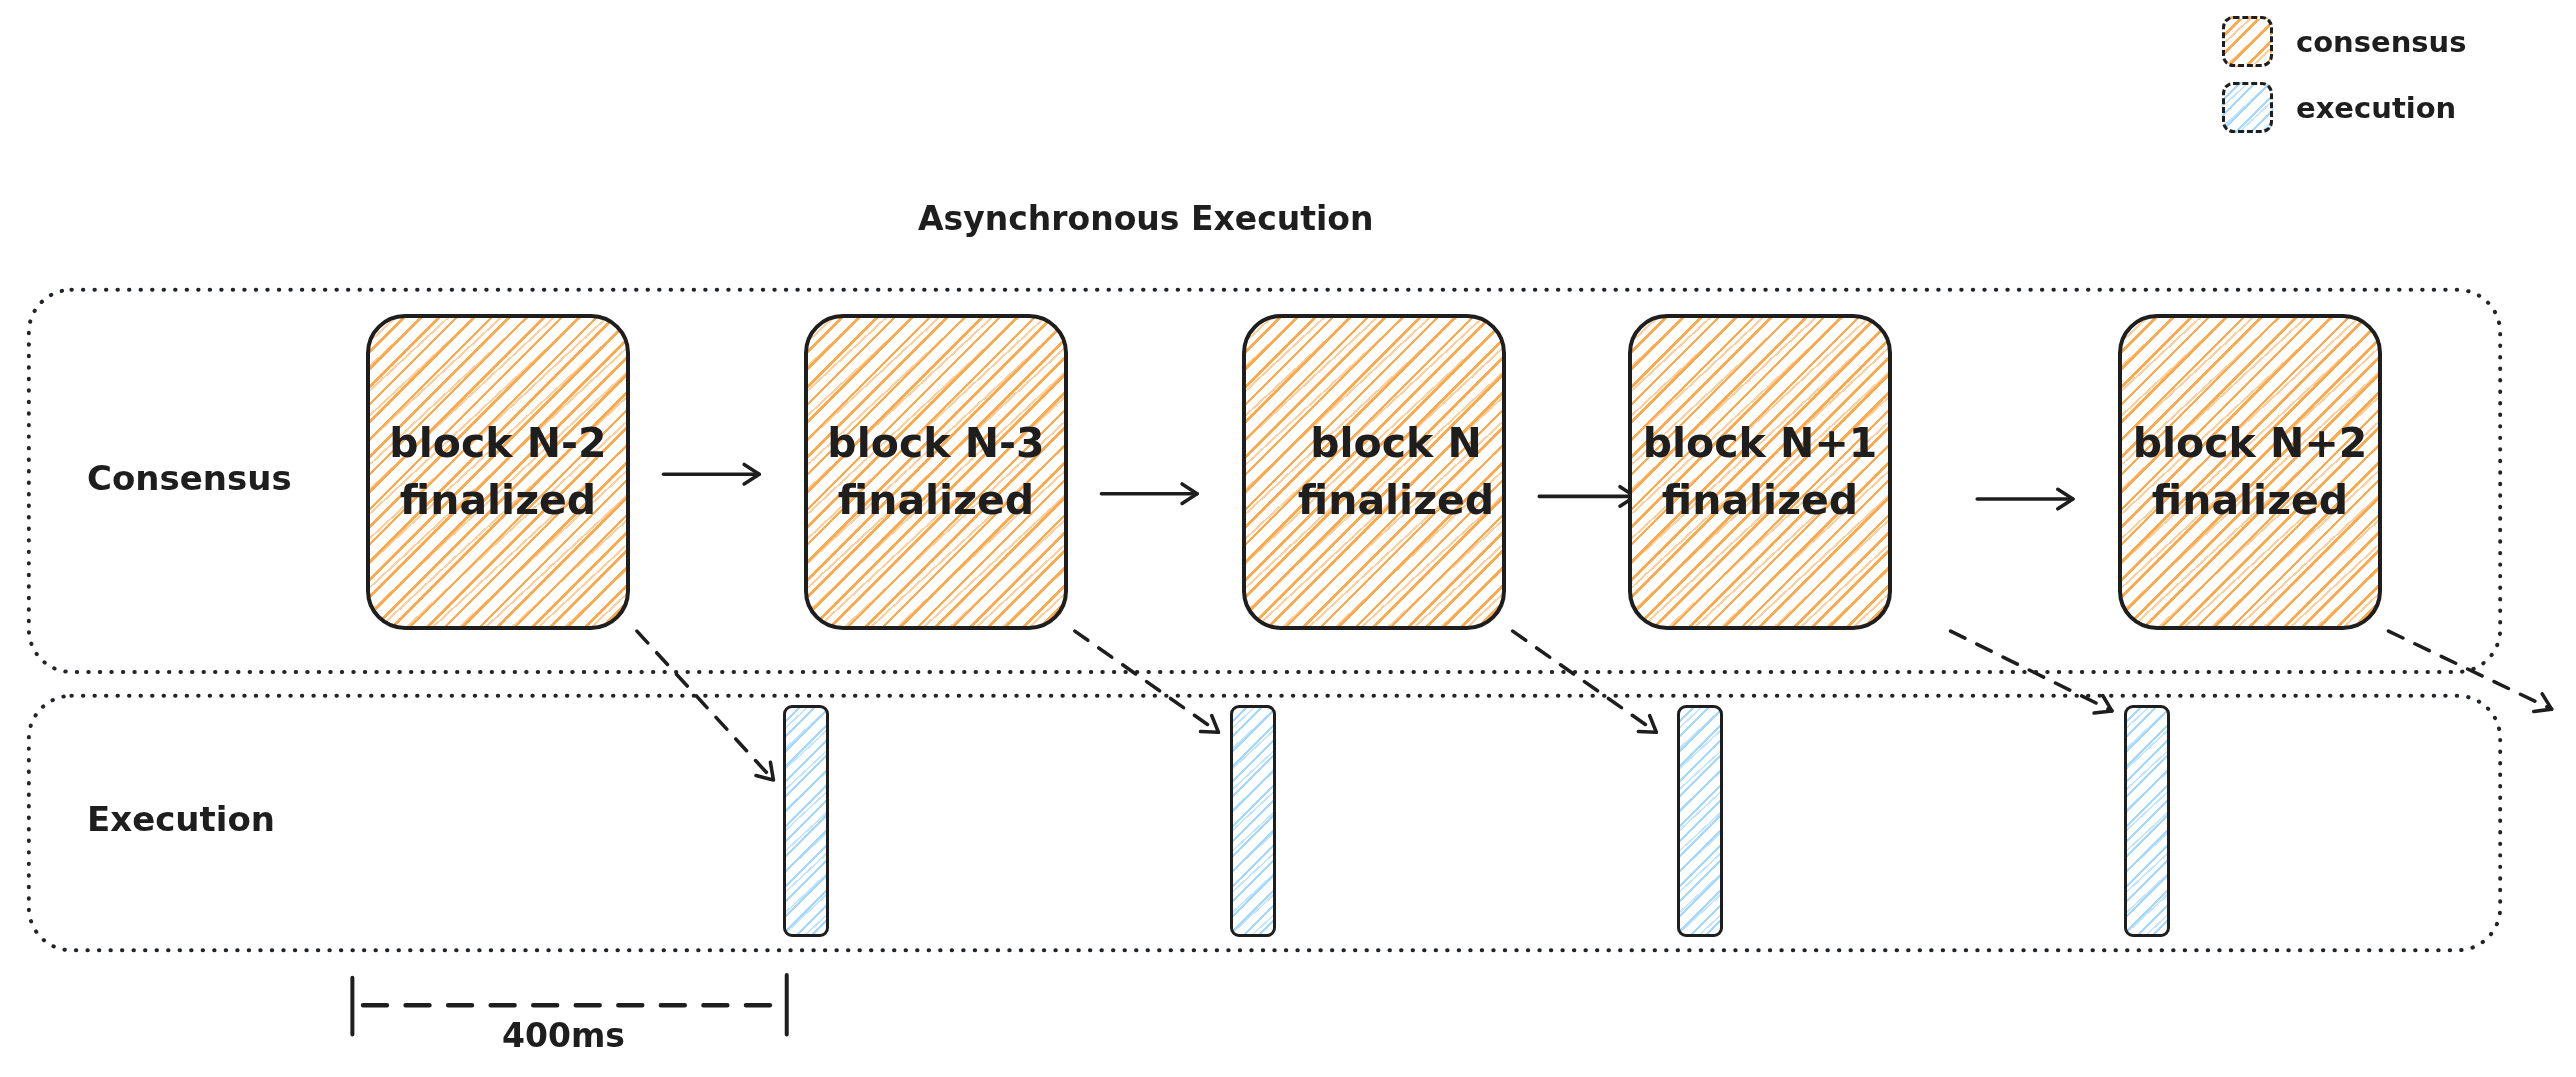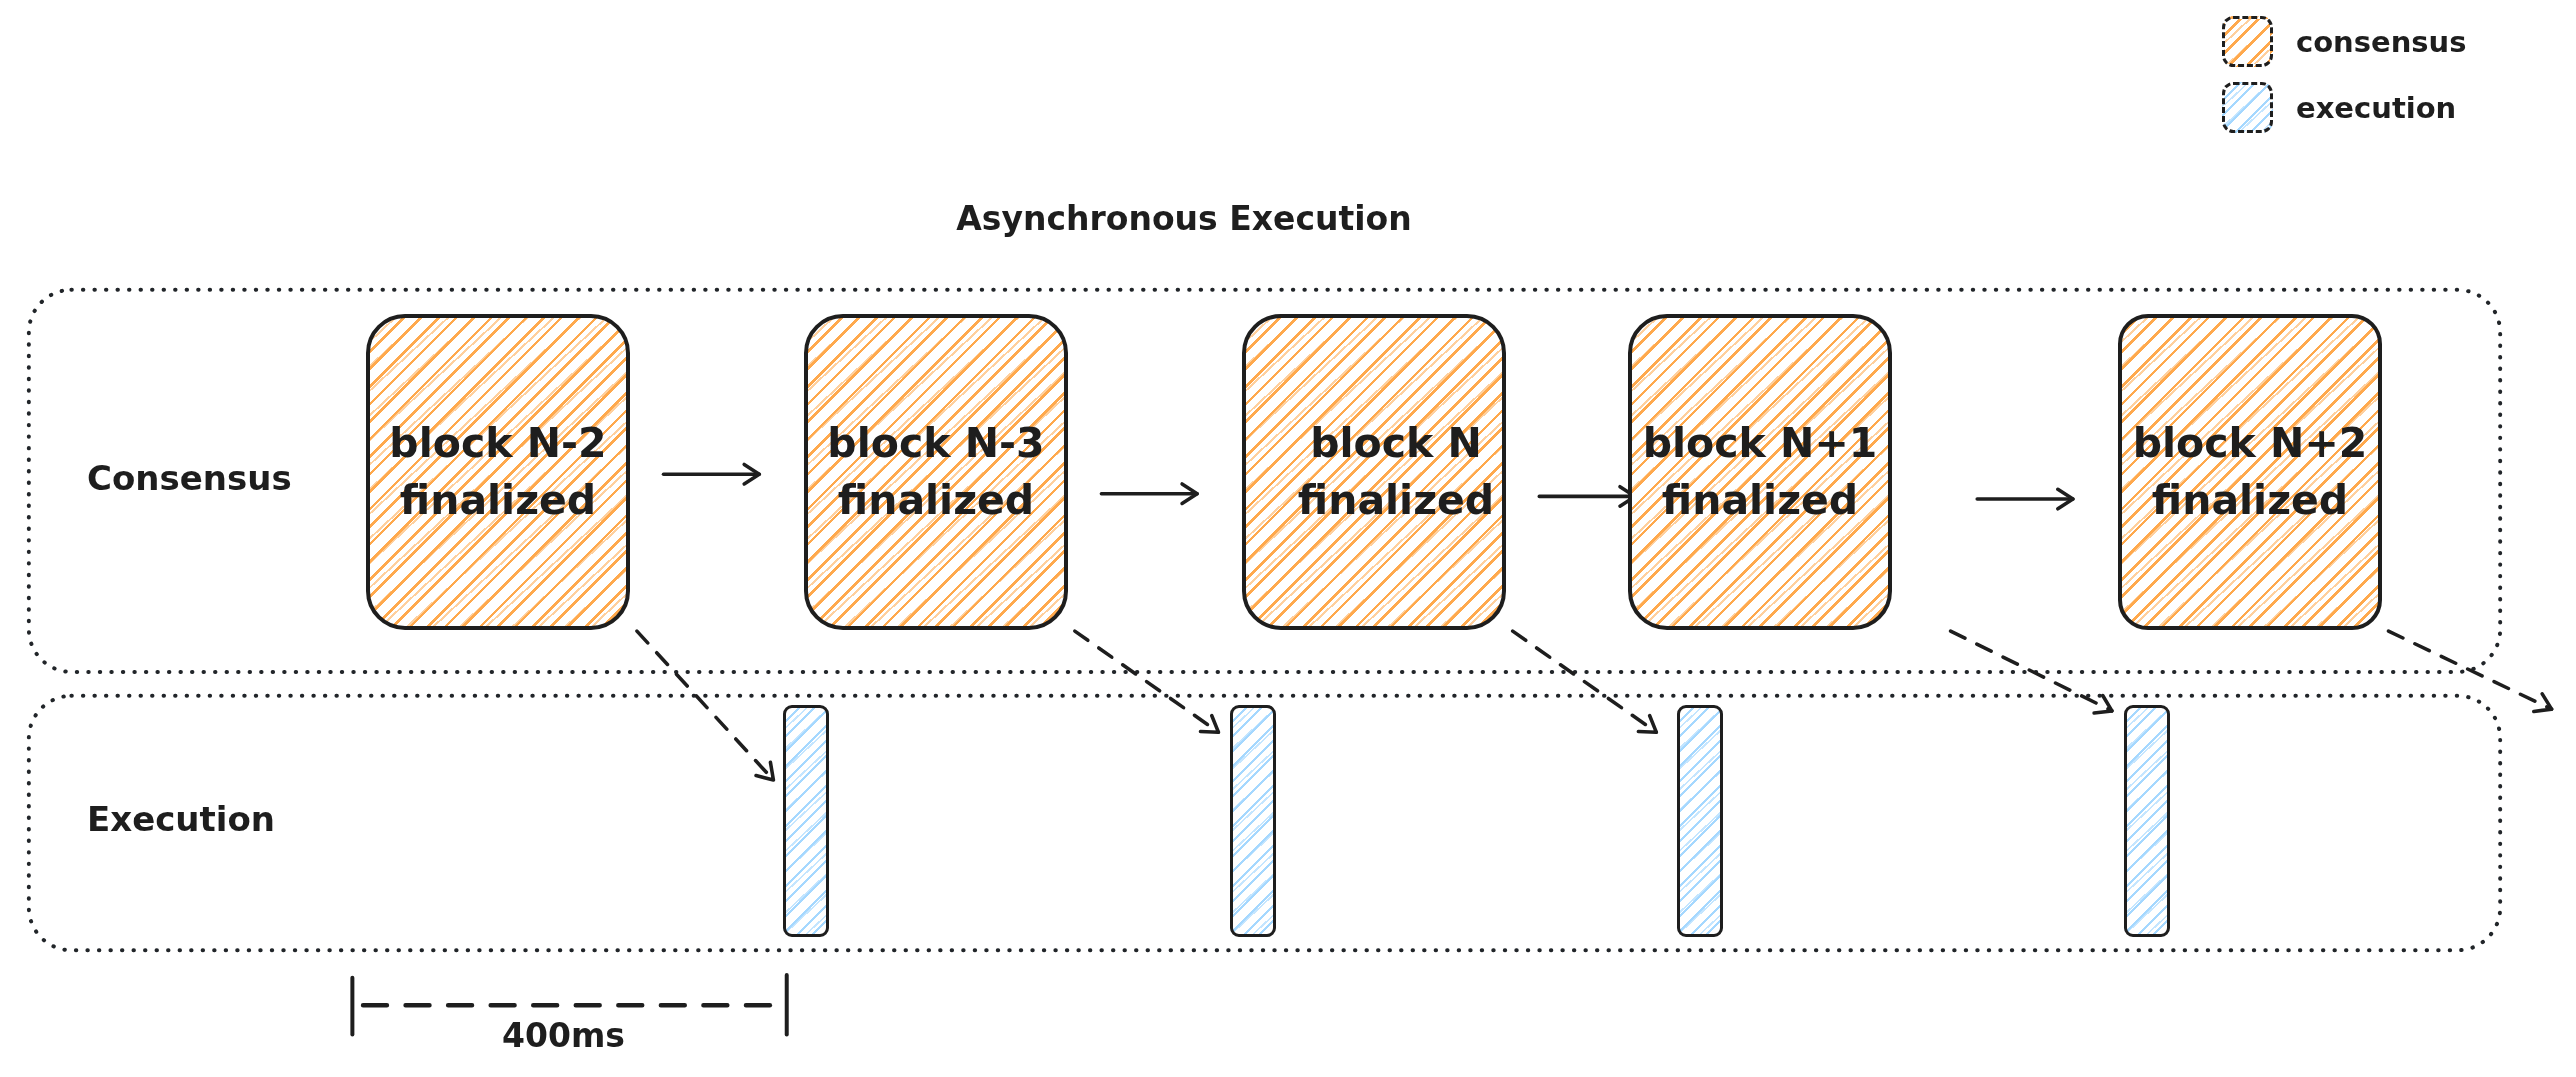--- a/index.html
+++ b/index.html
@@ -14,21 +14,21 @@
   }
   .overlay-svg {
     position: absolute;
     left: 0; top: 0;
     width: 2576px; height: 1077px;
     z-index: 1;
   }
   .diagram-title {
     position: absolute;
     left: 918px; top: 199px; width: 532px;
-    text-align: center;
+    text-align: left;
     font-size: 33px; font-weight: 600;
     z-index: 2;
   }
   
   .legend {
     position: absolute;
     left: 2222px; top: 16px;
     display: flex; flex-direction: column; gap: 15px;
     z-index: 2;
   }
@@ -80,21 +80,21 @@
   .block-label {
     font-size: 41px; font-weight: 600;
     line-height: 1.38;
     text-align: center;
     white-space: pre-line;
   }
   .block.b1 { left: 340px; }
   .block.b2 { left: 778px; }
   .block.b3 { left: 1216px; padding-left: 44px; }
   .block.b4 { left: 1602px; }
-  .block.b5 { left: 2092px; border-radius: 30px; }
+  .block.b5 { left: 2092px; }
   
   .bar {
     position: absolute;
     top: 705px;
     width: 46px; height: 232px;
     border: 3.5px solid #1e1e1e;
     border-radius: 9px;
     box-sizing: border-box;
     z-index: 2;
   }

